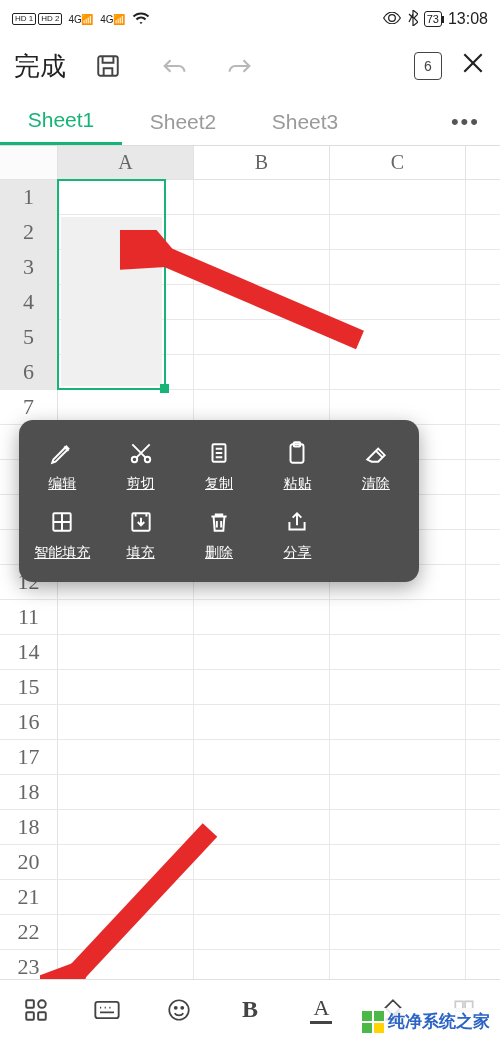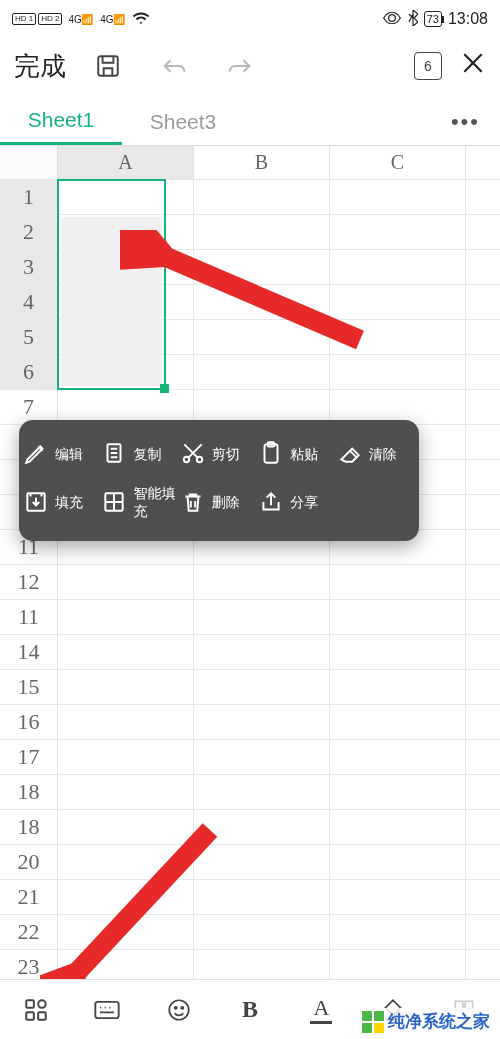--- a/index.html
+++ b/index.html
@@ -144,25 +144,26 @@
       left:19px; top:420px;
       width:400px;
       background:#4f4f4f;
       border-radius:14px;
       padding: 14px 4px 10px;
       box-shadow:0 6px 20px rgba(0,0,0,.35);
     }
     .ctx-row { display:flex; }
     .ctx-item {
       flex:1;
-      display:flex;flex-direction:row;align-items:center;
+      display:flex;flex-direction:column;align-items:center;
       gap:6px;
       color:#fff;
       font-size:14px;
       padding:6px 0 10px;
+      text-decoration:underline;
     }
     .ctx-item svg { width:26px;height:26px; }
     
     .bottom-bar{
       position:absolute;left:0;right:0;bottom:0;height:60px;
       border-top:1px solid #e0e0e0;
       display:flex;align-items:center;justify-content:space-around;
       background:#fff;
     }
     .bb-icon{ color:#444; width:40px; display:flex; align-items:center; justify-content:center;}
@@ -239,20 +240,21 @@
     </div>
   <div class="close-x">
     <svg width="26" height="26" viewBox="0 0 24 24" fill="none" stroke="#222" stroke-width="2">
         <path d="M4 4l16 16M20 4L4 20"></path>
       </svg>
   </div>
 </div>
 
 <div class="sheet-tabs">
   <div class="sheet-tab active">Sheet1</div>
+  <div class="sheet-tab">Sheet2</div>
   <div class="sheet-tab">Sheet3</div>
   <div class="tabs-more">•••</div>
 </div>
 
 <div class="grid">
   <div class="colhdr">
     <div class="rowhdr-corner"></div>
     <div class="colhdr-cell selected">A</div>
     <div class="colhdr-cell">B</div>
     <div class="colhdr-cell">C</div>
@@ -427,61 +429,61 @@
 <div class="ctx-menu">
   <div class="ctx-row">
     <div class="ctx-item">
       <span><svg viewBox="0 0 24 24" fill="none" stroke="#fff" stroke-width="1.8">
             <path d="M3 21l3-1 12-12-2-2L4 18l-1 3zM14 6l4 4"></path>
           </svg></span>
       <span>编辑</span>
     </div>
     <div class="ctx-item">
       <span><svg viewBox="0 0 24 24" fill="none" stroke="#fff" stroke-width="1.8">
-            <rect x="6" y="4" width="12" height="16" rx="1"></rect>
-            <path d="M9 8h6M9 12h6M9 16h6"></path>
-          </svg></span>
-      <span>复制</span>
-    </div>
-    <div class="ctx-item">
-      <span><svg viewBox="0 0 24 24" fill="none" stroke="#fff" stroke-width="1.8">
             <circle cx="6" cy="18" r="2.5"></circle>
             <circle cx="18" cy="18" r="2.5"></circle>
             <path d="M8 16L20 4M16 16L4 4"></path>
           </svg></span>
       <span>剪切</span>
     </div>
     <div class="ctx-item">
       <span><svg viewBox="0 0 24 24" fill="none" stroke="#fff" stroke-width="1.8">
+            <rect x="6" y="4" width="12" height="16" rx="1"></rect>
+            <path d="M9 8h6M9 12h6M9 16h6"></path>
+          </svg></span>
+      <span>复制</span>
+    </div>
+    <div class="ctx-item">
+      <span><svg viewBox="0 0 24 24" fill="none" stroke="#fff" stroke-width="1.8">
             <rect x="6" y="4" width="12" height="17" rx="2"></rect>
             <rect x="9" y="2" width="6" height="4" rx="1"></rect>
           </svg></span>
       <span>粘贴</span>
     </div>
     <div class="ctx-item">
       <span><svg viewBox="0 0 24 24" fill="none" stroke="#fff" stroke-width="1.8">
             <path d="M4 18l10-10 6 6-6 6H8l-4-2zM12 10l6 6"></path>
           </svg></span>
       <span>清除</span>
     </div>
   </div>
   <div class="ctx-row">
     <div class="ctx-item">
       <span><svg viewBox="0 0 24 24" fill="none" stroke="#fff" stroke-width="1.8">
             <rect x="4" y="4" width="16" height="16" rx="1"></rect>
+            <path d="M12 4v16M4 12h16"></path>
+          </svg></span>
+      <span>智能填充</span>
+    </div>
+    <div class="ctx-item">
+      <span><svg viewBox="0 0 24 24" fill="none" stroke="#fff" stroke-width="1.8">
+            <rect x="4" y="4" width="16" height="16" rx="1"></rect>
             <path d="M12 8v6m-3-2l3 3 3-3M7 4v3M17 4v3"></path>
           </svg></span>
       <span>填充</span>
-    </div>
-    <div class="ctx-item">
-      <span><svg viewBox="0 0 24 24" fill="none" stroke="#fff" stroke-width="1.8">
-            <rect x="4" y="4" width="16" height="16" rx="1"></rect>
-            <path d="M12 4v16M4 12h16"></path>
-          </svg></span>
-      <span>智能填充</span>
     </div>
     <div class="ctx-item">
       <span><svg viewBox="0 0 24 24" fill="none" stroke="#fff" stroke-width="1.8">
             <path d="M5 7h14M9 7V5h6v2M7 7l1 13h8l1-13M10 11v6M14 11v6"></path>
           </svg></span>
       <span>删除</span>
     </div>
     <div class="ctx-item">
       <span><svg viewBox="0 0 24 24" fill="none" stroke="#fff" stroke-width="1.8">
             <path d="M5 12v7h14v-7M12 4v11M8 8l4-4 4 4"></path>

